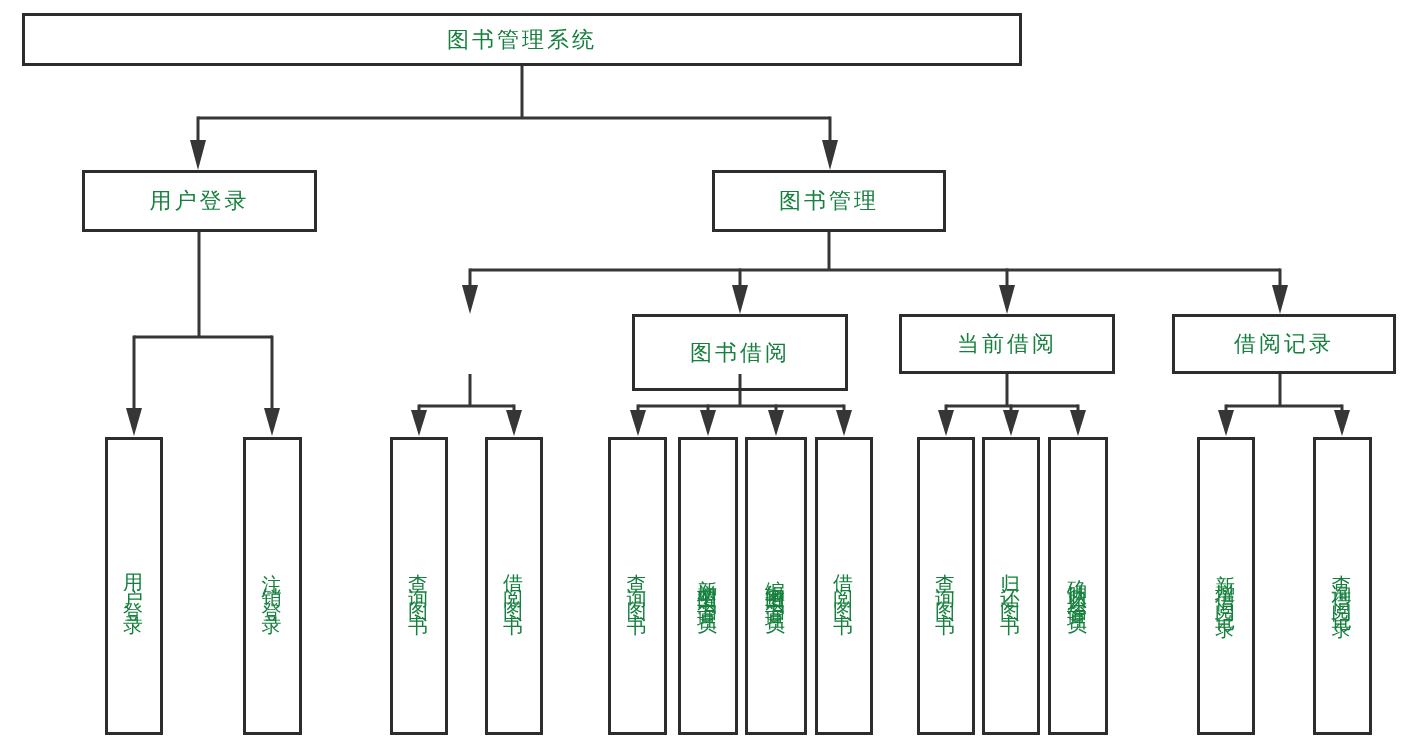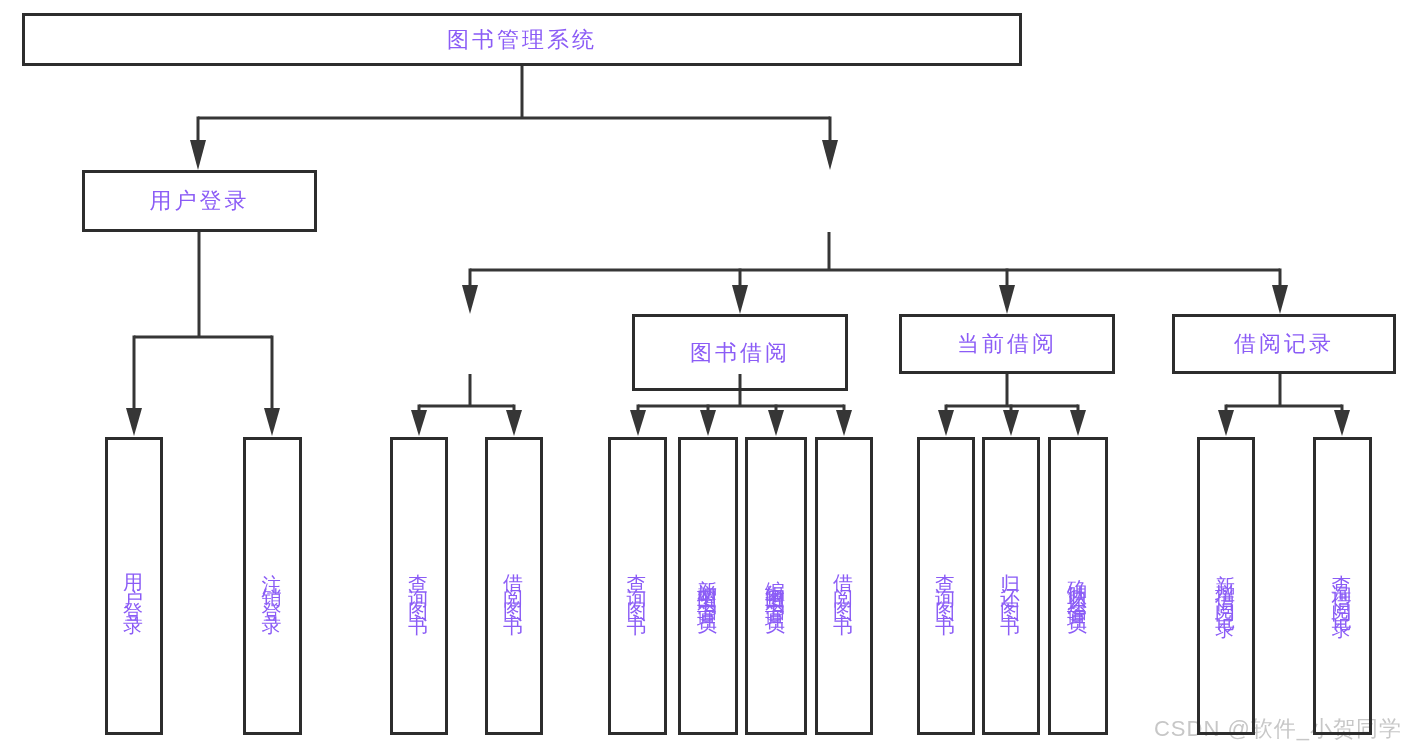--- a/index.html
+++ b/index.html
@@ -10,21 +10,21 @@
     font-family:"Liberation Sans","DejaVu Sans",sans-serif;
     overflow:hidden;
   }
   .connectors{position:absolute;left:0;top:0;z-index:2;}
   .node{
     position:absolute;
     box-sizing:border-box;
     border:3px solid #2d2d2d;
     background:transparent;
     display:flex;align-items:center;justify-content:center;
-    color:#8b5cf6;
+    color:#15803d;
     z-index:3;
   }
   .h-node span{
     font-size:22px;
     letter-spacing:3px;
     white-space:nowrap;
   }
   .v-node span{
     writing-mode:vertical-rl;
     text-orientation:mixed;
@@ -42,21 +42,20 @@
     color:#c7c7c7;
     letter-spacing:1px;
     white-space:nowrap;
   }
 </style>
 </head>
 <body>
 
 <div class="canvas">
 
-  <div class="watermark">CSDN @软件_小贺同学</div>
 
   <svg class="connectors" width="1405" height="747" viewBox="0 0 1405 747">
     <g stroke="#363636" stroke-width="3" fill="none">
       <path d="M522,66 L522,118"></path>
       <path d="M198,118 L830,118"></path>
       <path d="M198,116.5 L198,142"></path>
       <path d="M830,116.5 L830,142"></path>
     </g>
     <g fill="#363636" stroke="none">
       <polygon points="190,140 206,140 198,170"></polygon>
@@ -140,20 +139,23 @@
     </g>
   </svg>
 
   <div class="node h-node" style="left:22px;top:13px;width:1000px;height:53px">
     <span>图书管理系统</span>
   </div>
 
   <div class="node h-node" style="left:82px;top:170px;width:235px;height:62px">
     <span>用户登录</span>
   </div>
+  <div class="node h-node" style="left:712px;top:170px;width:234px;height:62px">
+    <span>图书管理</span>
+  </div>
 
   <div class="node h-node" style="left:632px;top:314px;width:216px;height:77px">
     <span>图书借阅</span>
   </div>
   <div class="node h-node" style="left:899px;top:314px;width:216px;height:60px">
     <span>当前借阅</span>
   </div>
   <div class="node h-node" style="left:1172px;top:314px;width:224px;height:60px">
     <span>借阅记录</span>
   </div>

